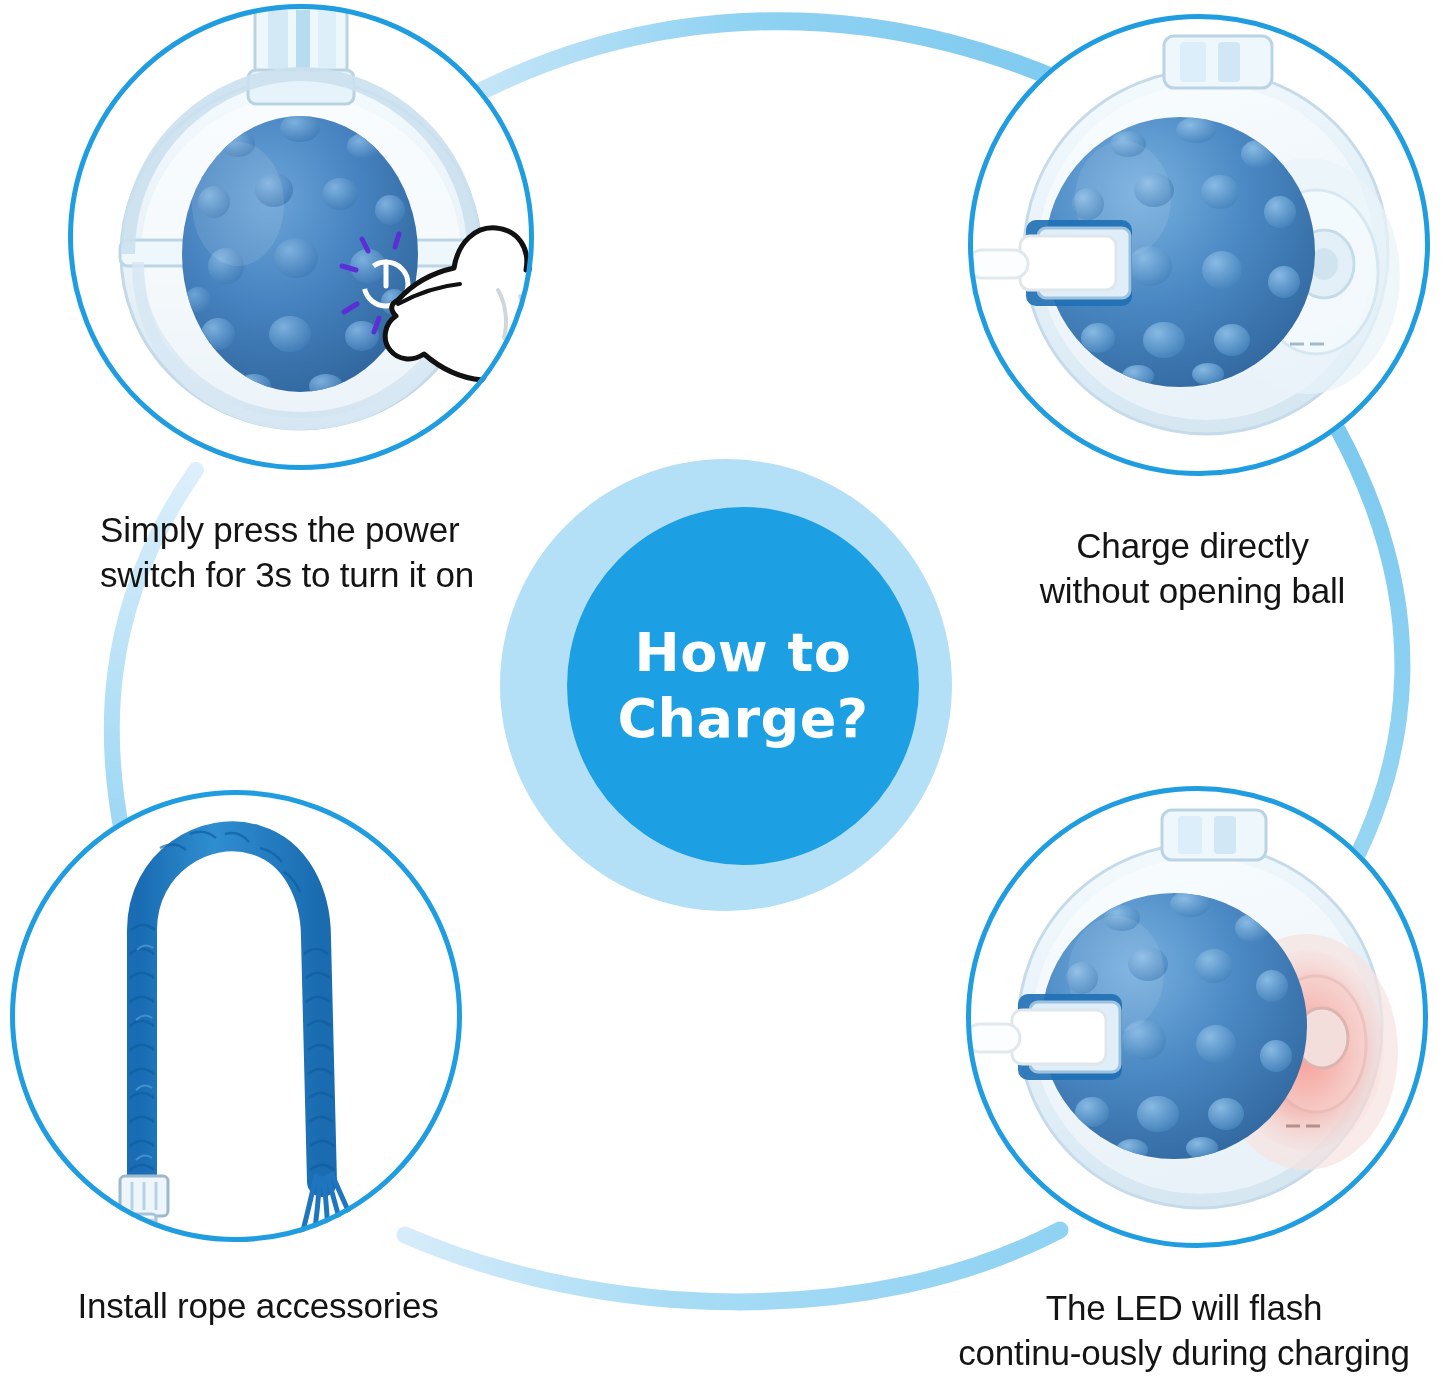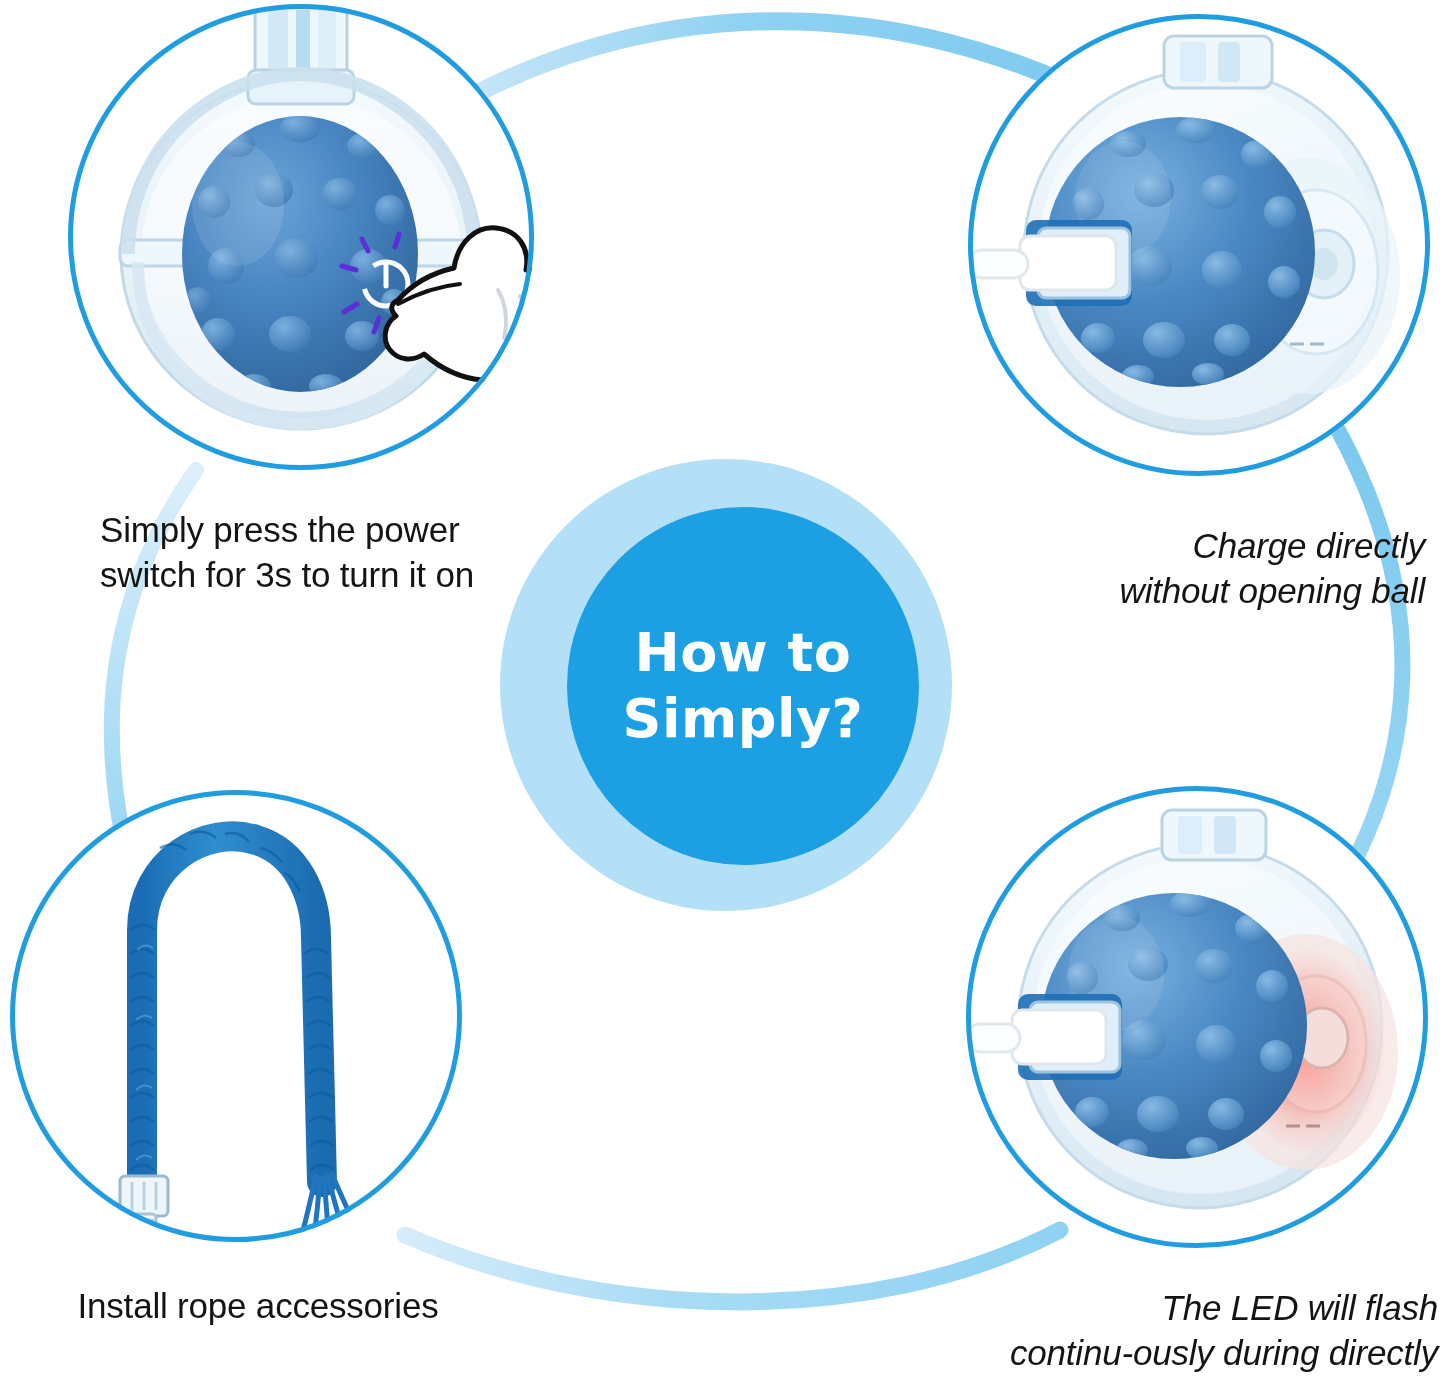--- a/index.html
+++ b/index.html
@@ -22,21 +22,21 @@
     position:absolute;border-radius:50%;
     border:5px solid #1f9de0;box-sizing:border-box;pointer-events:none;z-index:4;
   }
   .caption{
     position:absolute;
     font-size:35px;line-height:1.28;color:#141414;
     letter-spacing:-0.2px;
     white-space:pre-line;
   }
   .cap-left{text-align:left;}
-  .cap-right{text-align:right;font-style:italic;}
+  .cap-right{text-align:center;}
 
   
   #center-badge{
     position:absolute;left:500px;top:459px;width:452px;height:452px;z-index:5;
   }
   #center-outer{
     position:absolute;left:0;top:0;width:452px;height:452px;border-radius:50%;
     background:#b3e0f7;
   }
   #center-inner{
@@ -419,26 +419,26 @@
             <rect x="64" y="216" width="90" height="70" rx="8" fill="#dfeef8" stroke="#9dc2dd" stroke-width="3"></rect>
           </g>
           <g>
             <rect x="46" y="224" width="94" height="54" rx="10" fill="#ffffff" stroke="#dfe7ec" stroke-width="3"></rect>
             <rect x="0" y="238" width="54" height="28" rx="14" fill="#fbfdfe" stroke="#e2e9ee" stroke-width="3"></rect>
           </g>
         </svg>
       </div>
       <div class="ring" style="left:966px;top:786px;width:462px;height:462px;"></div>
       <div class="caption cap-right" style="left:930px;top:1286px;width:508px;">The LED will flash
-continu-ously during directly</div>
+continu-ously during charging</div>
     </div>
 
   </div>
 
   <div id="center-badge">
     <div id="center-outer"></div>
     <div id="center-inner">
       <div id="center-text">How to
-Simply?</div>
+Charge?</div>
     </div>
   </div>
 
 </div>
 
 </body></html>

